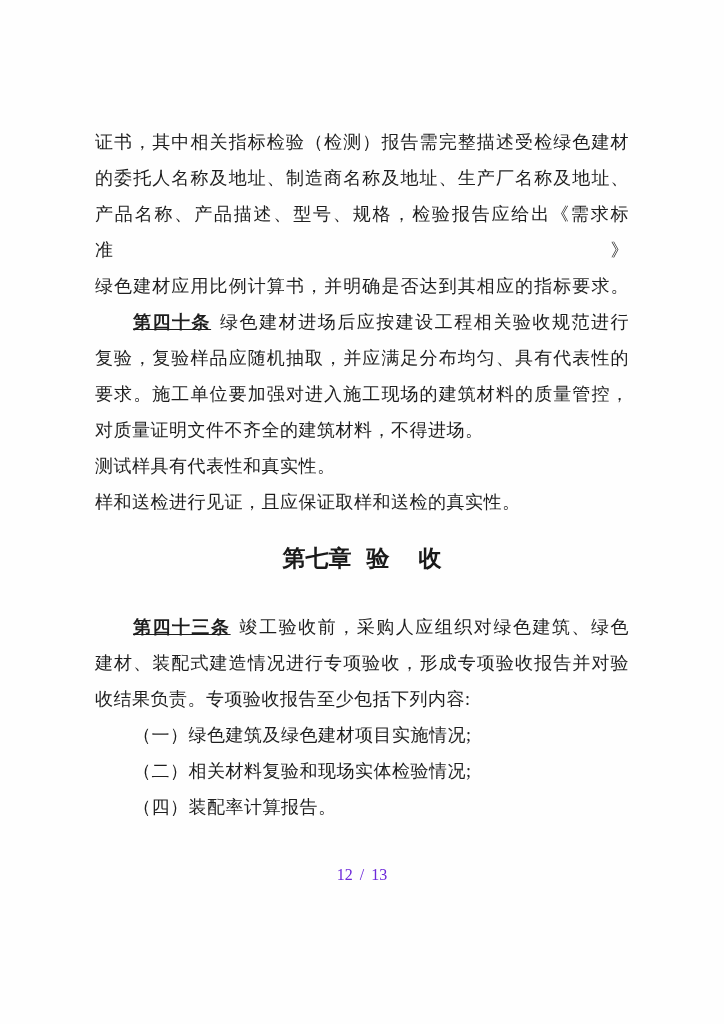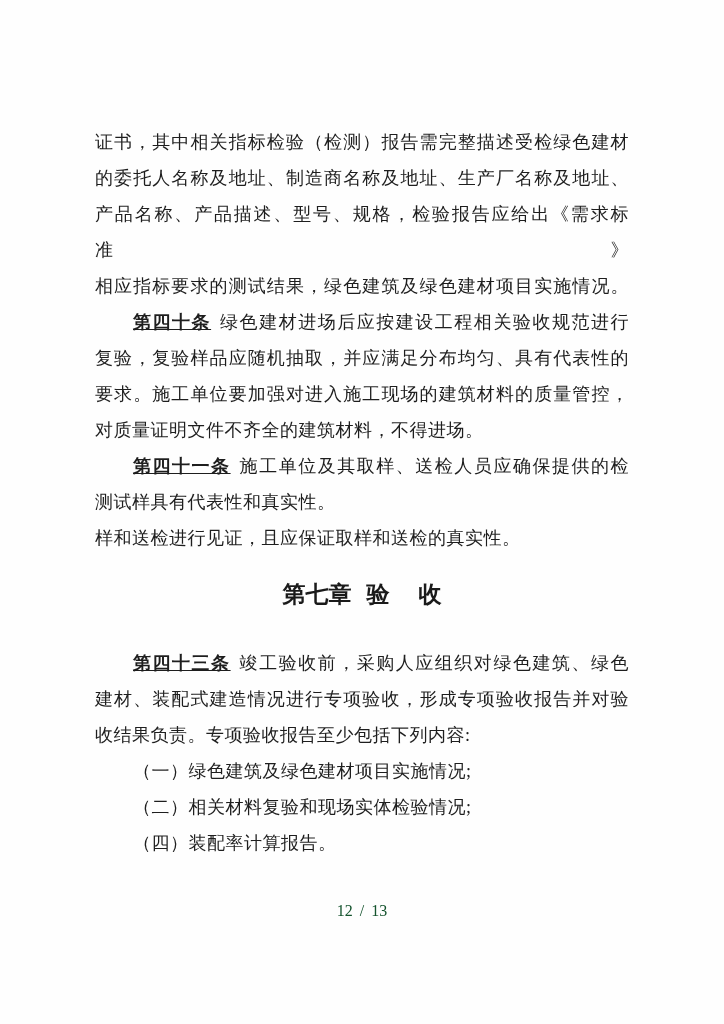--- a/index.html
+++ b/index.html
@@ -39,40 +39,39 @@
     color: #1a1a1a;
   }
   .chapter-heading .hp1 { margin-right: 15px; margin-top: 8px; }
   .chapter-heading .hp2 { margin-right: 29px; }
   .page-footer {
     margin-top: 40px;
     width: 534px;
     text-align: center;
     font-size: 16px;
     line-height: 20px;
-    color: #14532d;
+    color: #6d28d9;
   }
   .page-footer span { display: inline-block; }
   .page-footer .sep { margin: 0 7px; }
 </style>
 </head>
 <body>
 
 <div class="page">
 
   <div class="body-block">
     <p class="line">证书，其中相关指标检验（检测）报告需完整描述受检绿色建材</p>
     <p class="line">的委托人名称及地址、制造商名称及地址、生产厂名称及地址、</p>
     <p class="line">产品名称、产品描述、型号、规格，检验报告应给出《需求标准》</p>
-    <p class="line">相应指标要求的测试结果，绿色建筑及绿色建材项目实施情况。</p>
+    <p class="line">绿色建材应用比例计算书，并明确是否达到其相应的指标要求。</p>
     <p class="line indent"><span class="lead">第四十条</span><span>绿色建材进场后应按建设工程相关验收规范进行</span></p>
     <p class="line">复验，复验样品应随机抽取，并应满足分布均匀、具有代表性的</p>
     <p class="line">要求。施工单位要加强对进入施工现场的建筑材料的质量管控，</p>
     <p class="line last">对质量证明文件不齐全的建筑材料，不得进场。</p>
-    <p class="line indent"><span class="lead">第四十一条</span><span>施工单位及其取样、送检人员应确保提供的检</span></p>
     <p class="line last">测试样具有代表性和真实性。</p>
     <p class="line last">样和送检进行见证，且应保证取样和送检的真实性。</p>
   </div>
 
   <div class="chapter-heading">
     <span class="hp1">第七章</span><span class="hp2">验</span><span class="hp3">收</span>
   </div>
 
   <div class="body-block">
     <p class="line indent"><span class="lead">第四十三条</span><span>竣工验收前，采购人应组织对绿色建筑、绿色</span></p>

